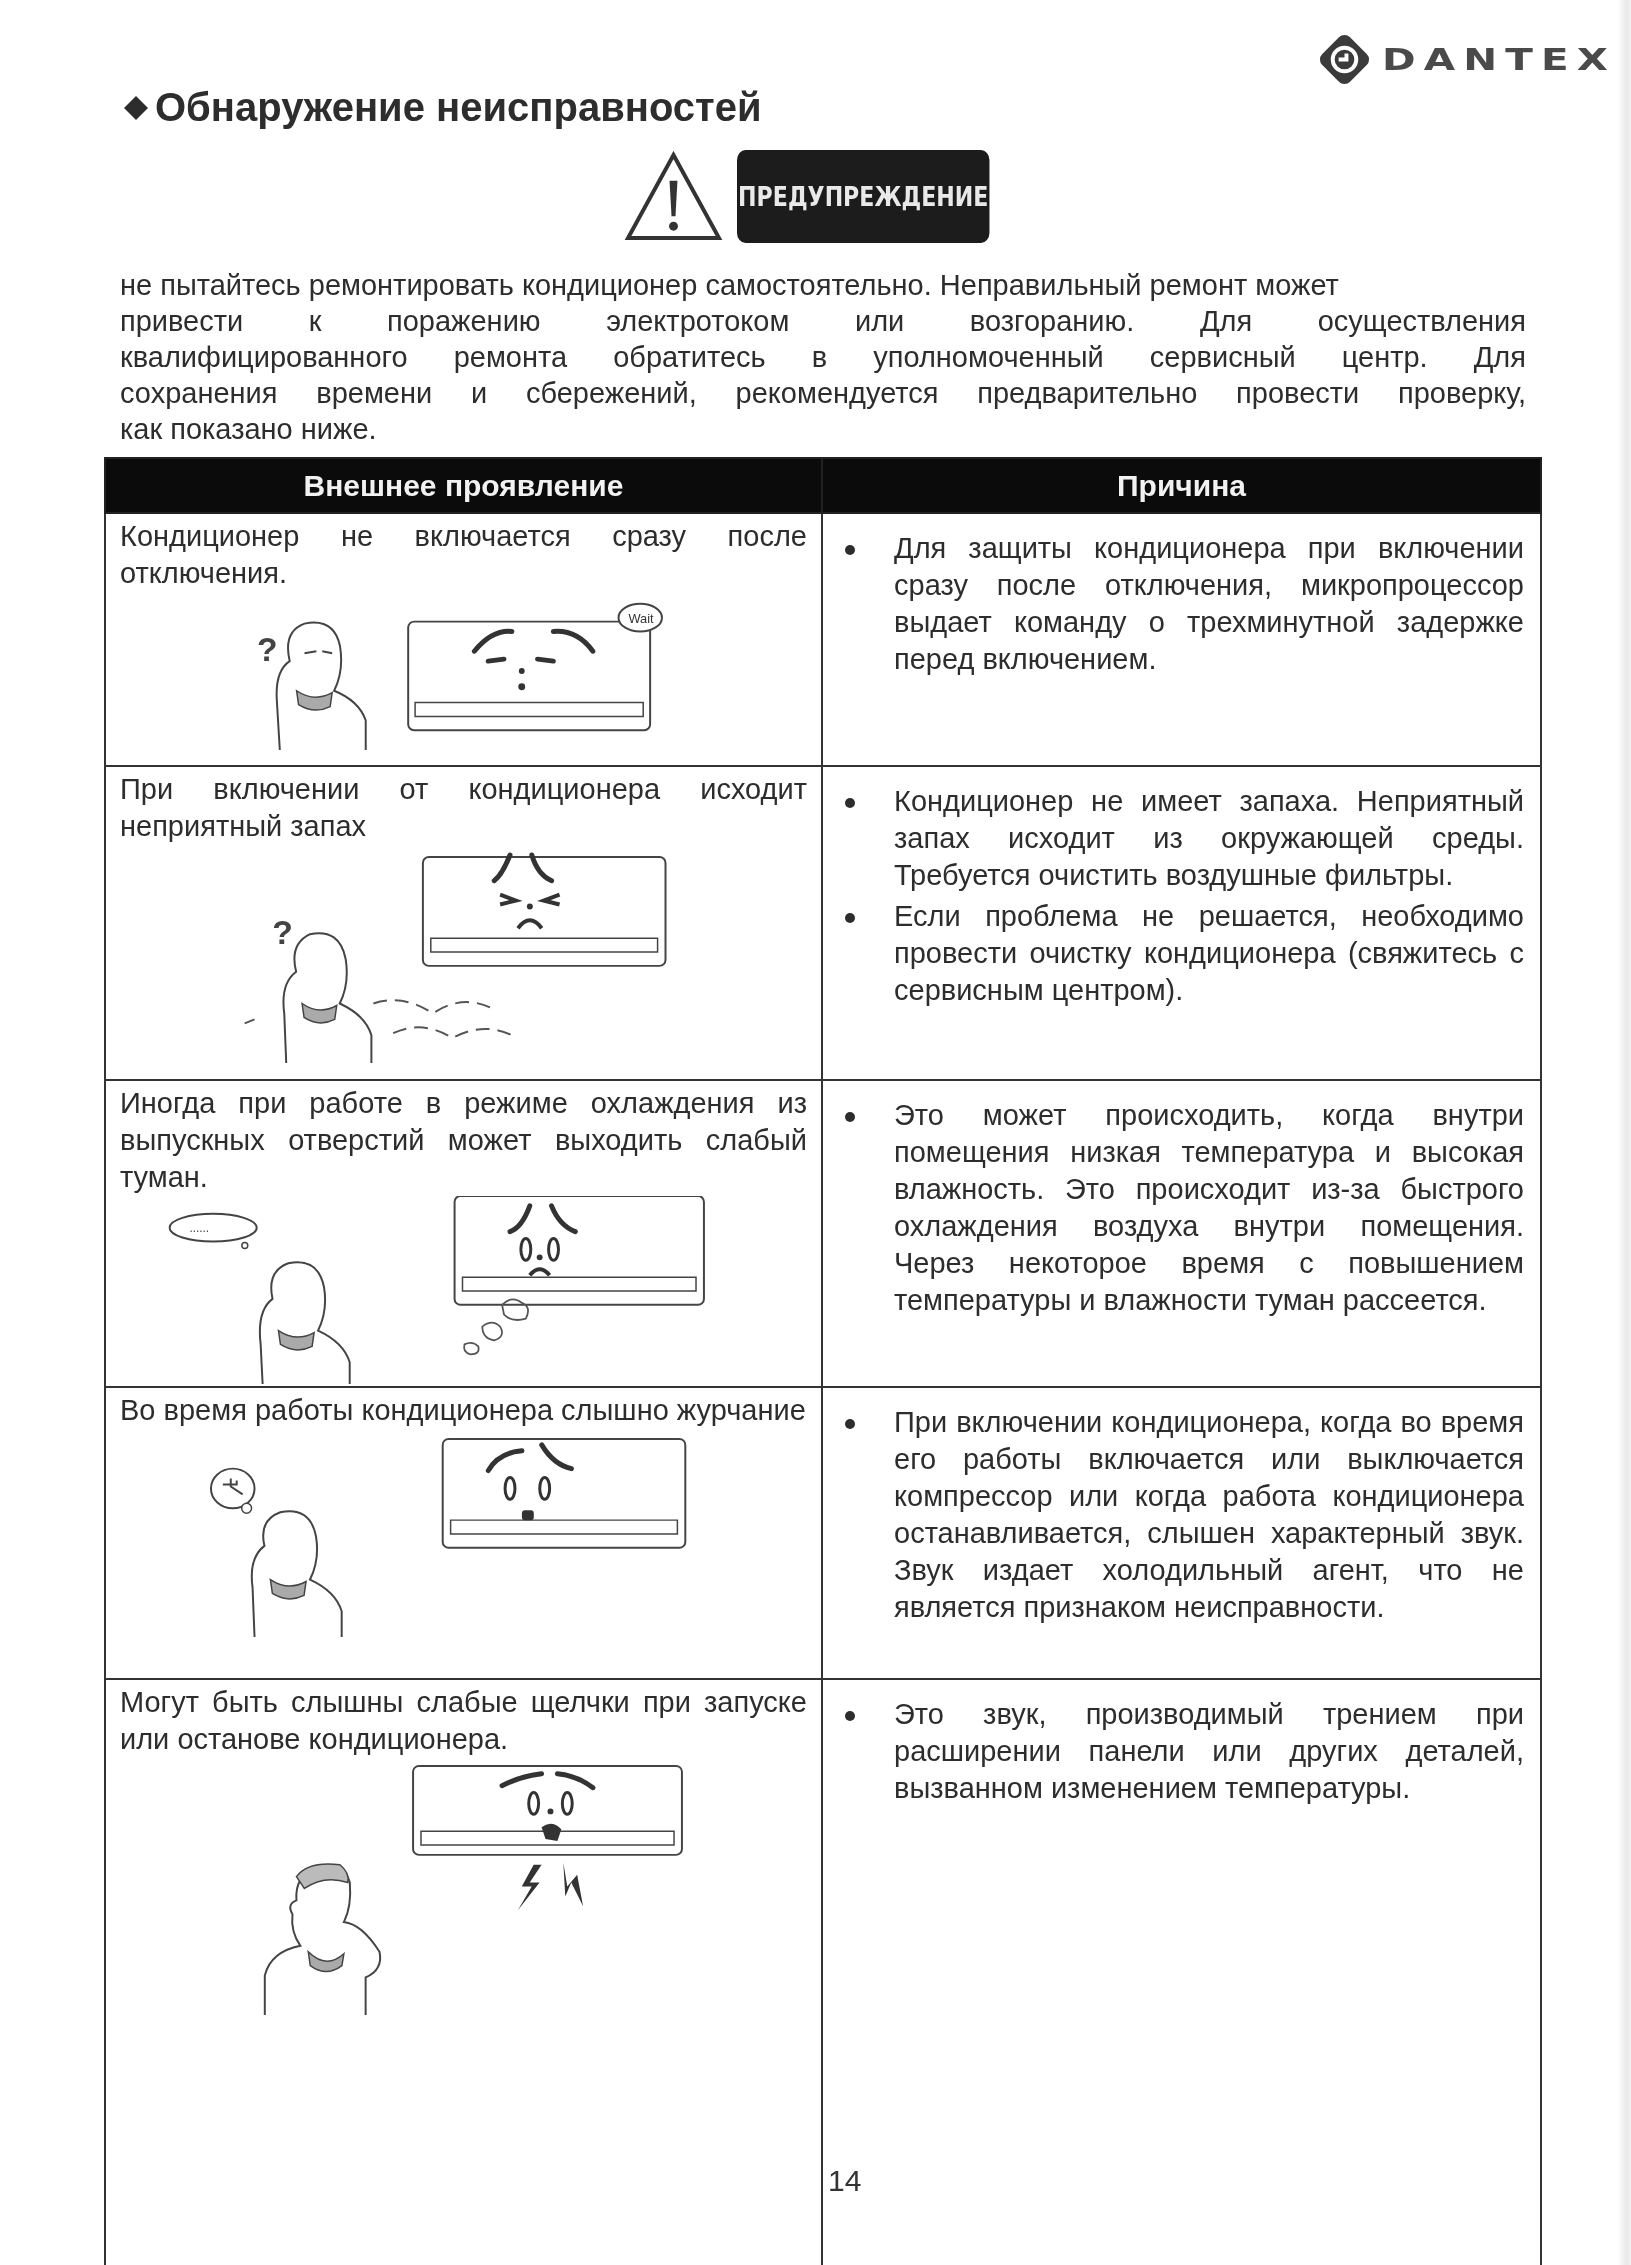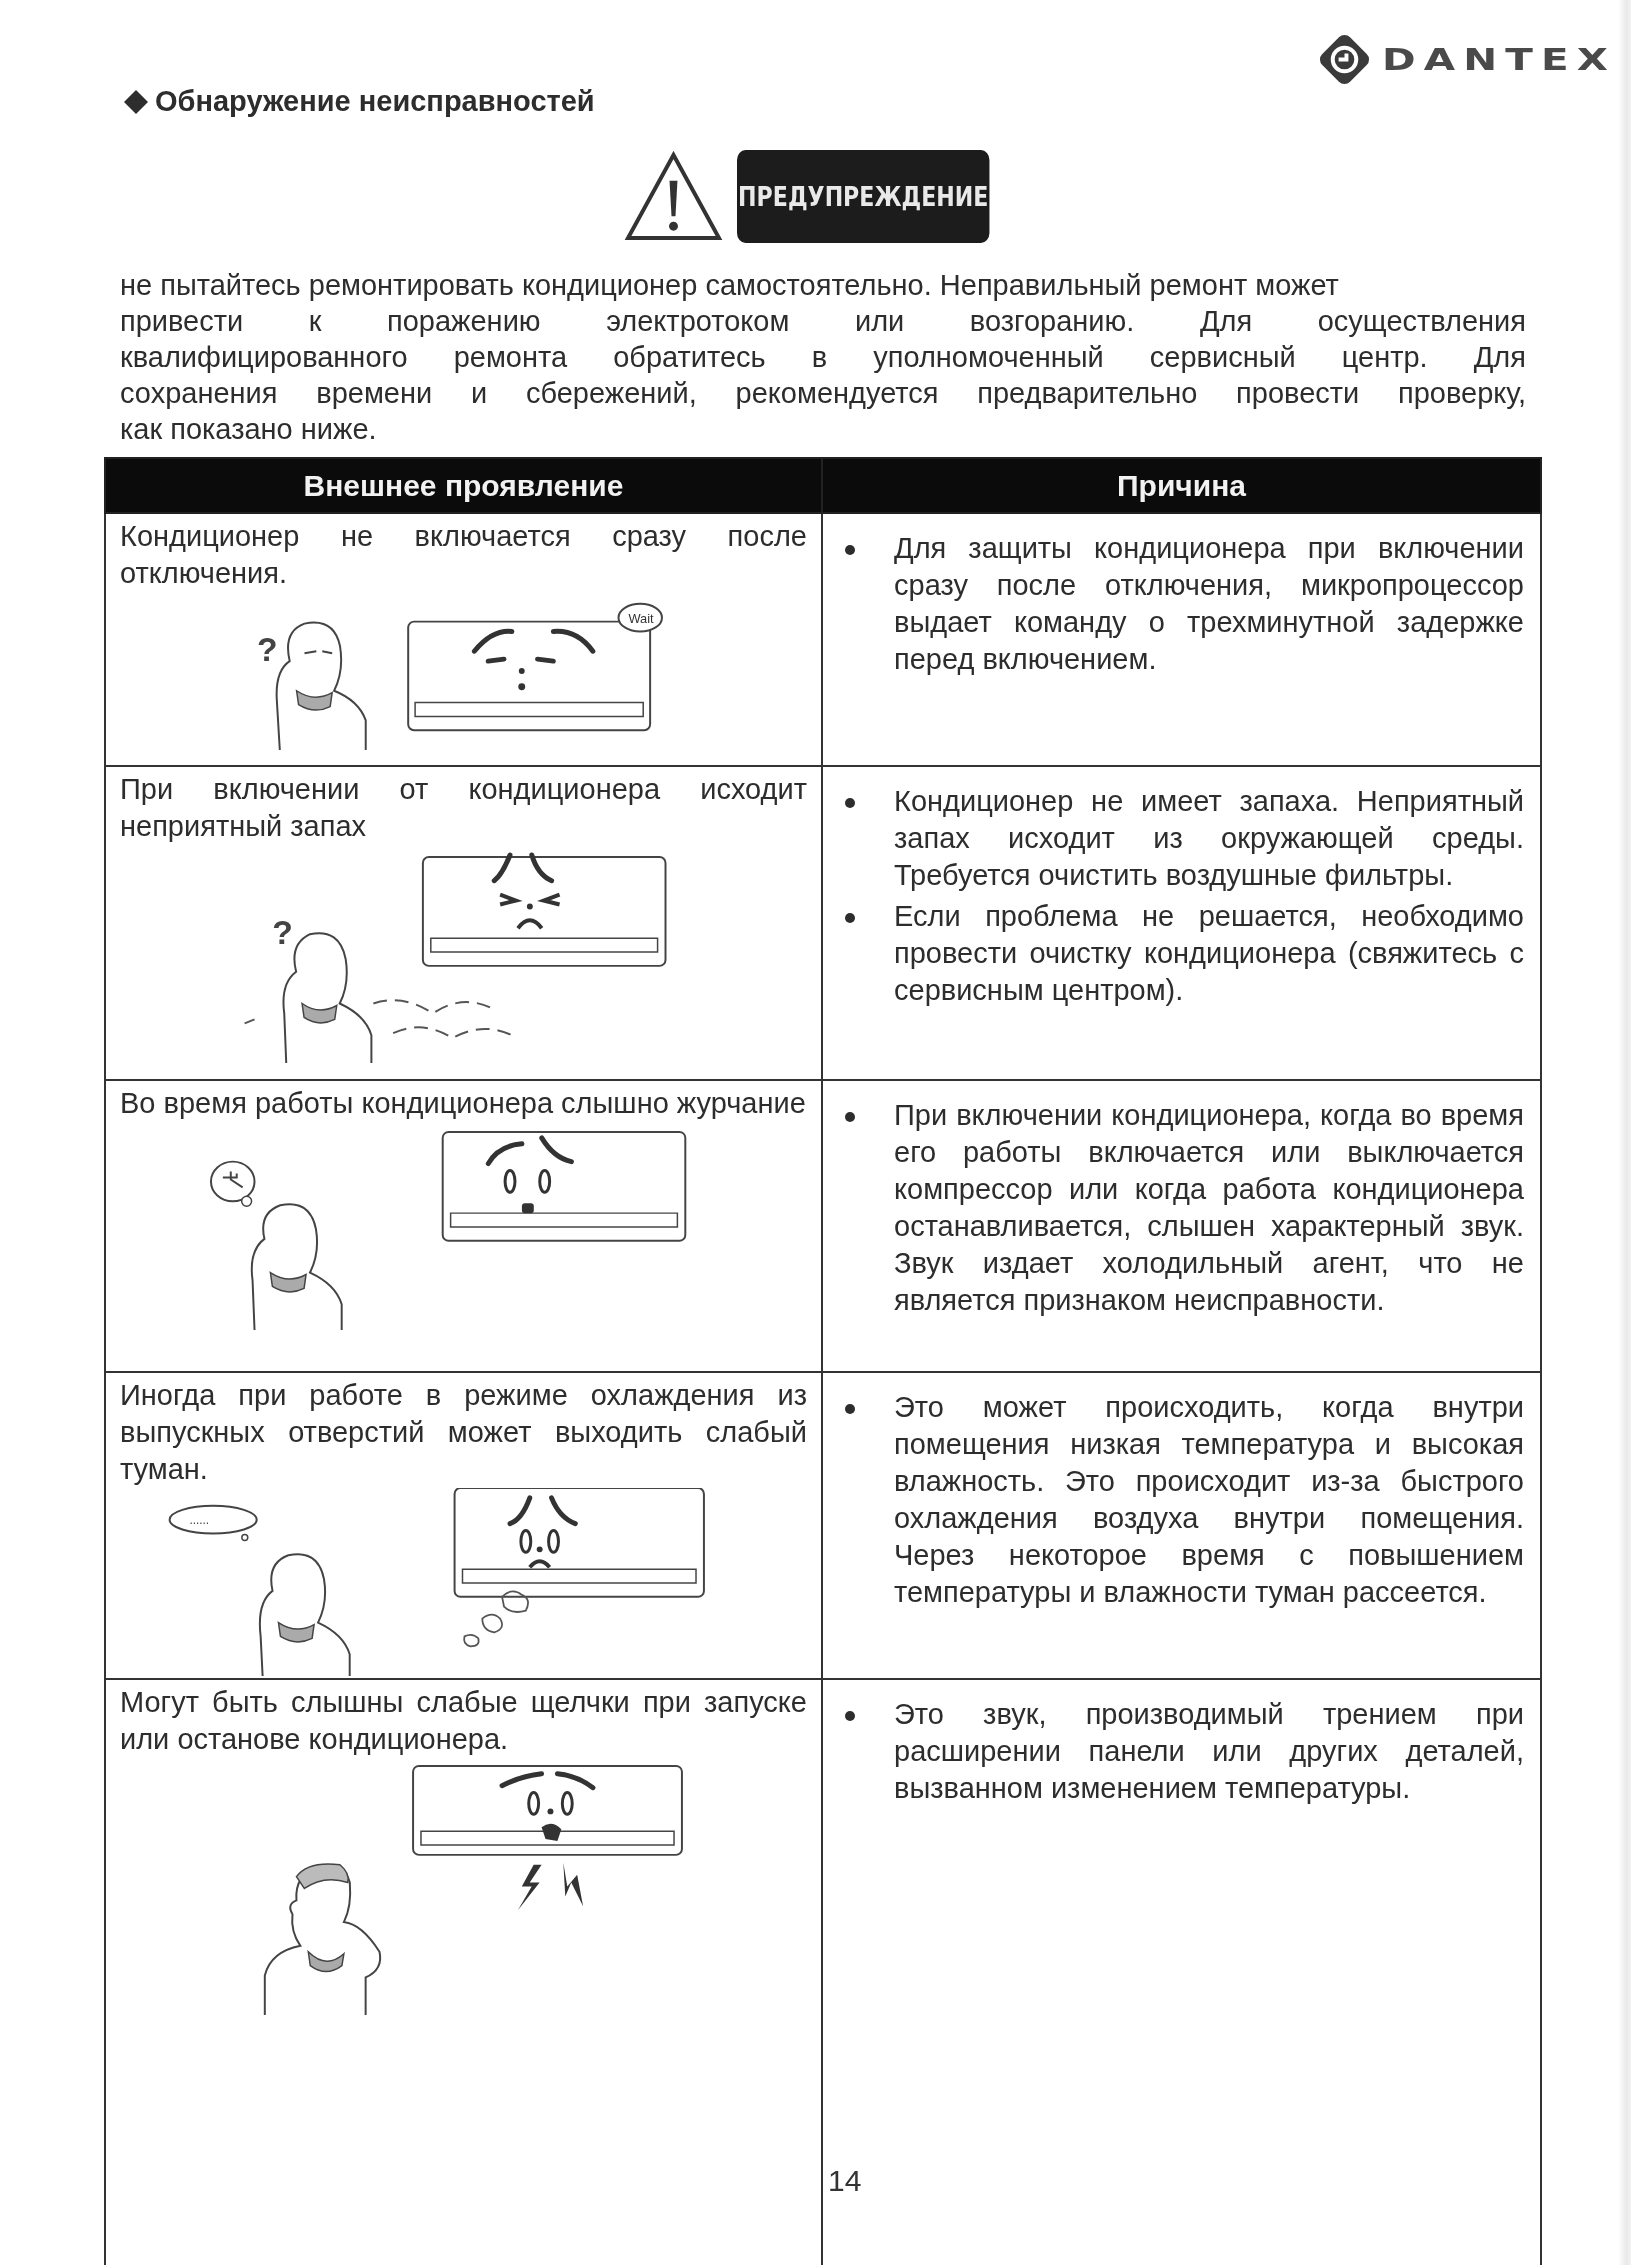--- a/index.html
+++ b/index.html
@@ -7,21 +7,21 @@
     width: 1632px; height: 2265px; position: relative; overflow: hidden;
     background: #ffffff; color: #2a2a2a;
     font-family: "Liberation Sans", "DejaVu Sans", sans-serif;
   }
   .page-edge { position: absolute; right: 0; top: 0; width: 14px; height: 2265px;
     background: linear-gradient(to right, #ffffff, #e9e9e9 60%, #f4f4f4); }
   .logo { position: absolute; left: 1317px; top: 32px; display: flex; align-items: center; }
   .logo-mark { width: 55px; height: 55px; }
   .logo-text { font-family: "DejaVu Sans", sans-serif; font-weight: bold; font-size: 30px;
     letter-spacing: 6px; color: #4a4a4a; margin-left: 10px; transform: scaleX(1.35); transform-origin: left center; }
-  .title { position: absolute; left: 123px; top: 85px; font-size: 29px; font-weight: bold; color: #2d2d2d;
+  .title { position: absolute; left: 123px; top: 85px; font-size: 40px; font-weight: bold; color: #2d2d2d;
     display: flex; align-items: center; }
   .title .diamond { width: 26px; height: 26px; margin-right: 6px; }
   .warning { position: absolute; left: 624px; top: 150px; display: flex; align-items: center; }
   .warn-tri { width: 99px; height: 91px; }
   .warn-badge { margin-left: 14px; background: #1c1c1c; border-radius: 10px; padding: 0 14px;
     height: 93px; display: flex; align-items: center; color: #e9e9e9; font-family: "DejaVu Sans", sans-serif;
     font-weight: bold; font-size: 26px; letter-spacing: 0px; transform: scaleX(0.85); transform-origin: left center; width: 269px; justify-content: center; }
   .intro { position: absolute; left: 120px; top: 267px; width: 1406px; font-size: 29px; line-height: 36px;
     text-align: justify; color: #2d2d2d; }
   .intro p { margin: 0; text-align-last: left; }
@@ -136,44 +136,20 @@
         </svg>
       </td>
       <td class="cause">
         <ul>
           <li><span class="bullet"></span><span>Кондиционер не имеет запаха. Неприятный запах исходит из окружающей среды. Требуется очистить воздушные фильтры.</span></li>
           <li style="margin-top:4px;"><span class="bullet"></span><span>Если проблема не решается, необходимо провести очистку кондиционера (свяжитесь с сервисным центром).</span></li>
         </ul>
       </td>
     </tr>
 
-    <tr style="height:292px;">
-      <td>
-        <div class="sym">Во время работы кондиционера слышно журчание</div>
-        <svg class="illus" width="713" height="208" viewBox="0 0 720 210">
-          <ellipse cx="128" cy="60" rx="22" ry="20" fill="#fff" stroke="#444" stroke-width="2"></ellipse>
-          <path d="M118 56 L132 56 L132 52 M126 50 L126 58 L138 66" fill="none" stroke="#444" stroke-width="2"></path>
-          <circle cx="142" cy="80" r="5" fill="#fff" stroke="#444" stroke-width="1.5"></circle>
-          <path d="M150 210 L148 160 Q144 130 160 118 Q154 92 176 84 Q206 78 212 108 Q216 132 206 152 Q232 164 238 184 L238 210" fill="none" stroke="#444" stroke-width="2"></path>
-          <path d="M166 152 Q184 164 202 154 L200 168 Q184 176 168 166 Z" fill="#aaa" stroke="#444" stroke-width="1.5"></path>
-          <rect x="340" y="10" width="245" height="110" rx="6" fill="#fff" stroke="#444" stroke-width="2"></rect>
-          <path d="M348 92 L577 92 L577 106 L348 106 Z" fill="none" stroke="#444" stroke-width="1.5"></path>
-          <path d="M386 42 Q396 24 420 22 M440 16 Q452 36 470 40" fill="none" stroke="#333" stroke-width="5" stroke-linecap="round"></path>
-          <ellipse cx="408" cy="60" rx="5" ry="11" fill="#fff" stroke="#333" stroke-width="3"></ellipse>
-          <ellipse cx="443" cy="60" rx="5" ry="11" fill="#fff" stroke="#333" stroke-width="3"></ellipse>
-          <rect x="420" y="82" width="12" height="10" rx="3" fill="#333"></rect>
-        </svg>
-      </td>
-      <td class="cause">
-        <ul>
-          <li><span class="bullet"></span><span>При включении кондиционера, когда во время его работы включается или выключается компрессор или когда работа кондиционера останавливается, слышен характерный звук. Звук издает холодильный агент, что не является признаком неисправности.</span></li>
-        </ul>
-      </td>
-    </tr>
-
     <tr style="height:307px;">
       <td>
         <div class="sym">Иногда при работе в режиме охлаждения из выпускных отверстий может выходить слабый туман.</div>
         <svg class="illus" width="713" height="188" viewBox="0 0 720 190">
           <ellipse cx="108" cy="32" rx="44" ry="14" fill="#fff" stroke="#444" stroke-width="2"></ellipse>
           <text x="84" y="36" font-size="12" fill="#444" font-family="Liberation Sans, sans-serif">......</text>
           <circle cx="140" cy="50" r="3" fill="none" stroke="#444" stroke-width="1.5"></circle>
           <path d="M158 190 L156 150 Q152 116 168 104 Q162 76 184 68 Q214 62 220 92 Q224 116 214 136 Q240 148 246 168 L246 190" fill="none" stroke="#444" stroke-width="2"></path>
           <path d="M174 136 Q192 148 210 138 L208 152 Q192 160 176 150 Z" fill="#aaa" stroke="#444" stroke-width="1.5"></path>
           <rect x="352" y="0" width="252" height="110" rx="6" fill="#fff" stroke="#444" stroke-width="2"></rect>
@@ -188,20 +164,44 @@
           <path d="M362 150 Q370 146 376 152 Q378 160 368 160 Q360 158 362 150 Z" fill="none" stroke="#555" stroke-width="1.8"></path>
         </svg>
       </td>
       <td class="cause">
         <ul>
           <li><span class="bullet"></span><span>Это может происходить, когда внутри помещения низкая температура и высокая влажность. Это происходит из-за быстрого охлаждения воздуха внутри помещения. Через некоторое время с повышением температуры и влажности туман рассеется.</span></li>
         </ul>
       </td>
     </tr>
 
+    <tr style="height:292px;">
+      <td>
+        <div class="sym">Во время работы кондиционера слышно журчание</div>
+        <svg class="illus" width="713" height="208" viewBox="0 0 720 210">
+          <ellipse cx="128" cy="60" rx="22" ry="20" fill="#fff" stroke="#444" stroke-width="2"></ellipse>
+          <path d="M118 56 L132 56 L132 52 M126 50 L126 58 L138 66" fill="none" stroke="#444" stroke-width="2"></path>
+          <circle cx="142" cy="80" r="5" fill="#fff" stroke="#444" stroke-width="1.5"></circle>
+          <path d="M150 210 L148 160 Q144 130 160 118 Q154 92 176 84 Q206 78 212 108 Q216 132 206 152 Q232 164 238 184 L238 210" fill="none" stroke="#444" stroke-width="2"></path>
+          <path d="M166 152 Q184 164 202 154 L200 168 Q184 176 168 166 Z" fill="#aaa" stroke="#444" stroke-width="1.5"></path>
+          <rect x="340" y="10" width="245" height="110" rx="6" fill="#fff" stroke="#444" stroke-width="2"></rect>
+          <path d="M348 92 L577 92 L577 106 L348 106 Z" fill="none" stroke="#444" stroke-width="1.5"></path>
+          <path d="M386 42 Q396 24 420 22 M440 16 Q452 36 470 40" fill="none" stroke="#333" stroke-width="5" stroke-linecap="round"></path>
+          <ellipse cx="408" cy="60" rx="5" ry="11" fill="#fff" stroke="#333" stroke-width="3"></ellipse>
+          <ellipse cx="443" cy="60" rx="5" ry="11" fill="#fff" stroke="#333" stroke-width="3"></ellipse>
+          <rect x="420" y="82" width="12" height="10" rx="3" fill="#333"></rect>
+        </svg>
+      </td>
+      <td class="cause">
+        <ul>
+          <li><span class="bullet"></span><span>При включении кондиционера, когда во время его работы включается или выключается компрессор или когда работа кондиционера останавливается, слышен характерный звук. Звук издает холодильный агент, что не является признаком неисправности.</span></li>
+        </ul>
+      </td>
+    </tr>
+
     <tr style="height:624px;">
       <td>
         <div class="sym">Могут быть слышны слабые щелчки при запуске или останове кондиционера.</div>
         <svg class="illus" width="713" height="257" viewBox="0 0 720 260">
           <path d="M160 260 L160 220 Q166 196 196 190 Q186 176 188 158 Q182 148 192 144 Q190 118 214 110 Q240 104 246 126 Q248 150 240 166 Q258 168 276 196 Q280 214 262 222 L262 260" fill="none" stroke="#444" stroke-width="2"></path>
           <path d="M192 120 Q204 104 236 108 Q246 116 244 126 Q220 118 200 132 Z" fill="#bbb" stroke="#444" stroke-width="1.5"></path>
           <path d="M204 196 Q222 214 240 198 L238 210 Q222 222 206 210 Z" fill="#aaa" stroke="#444" stroke-width="1.5"></path>
           <rect x="310" y="8" width="272" height="90" rx="6" fill="#fff" stroke="#444" stroke-width="2"></rect>
           <path d="M318 74 L574 74 L574 88 L318 88 Z" fill="none" stroke="#444" stroke-width="1.5"></path>
           <path d="M400 28 Q420 18 440 16 M456 16 Q476 18 492 30" fill="none" stroke="#333" stroke-width="5" stroke-linecap="round"></path>

